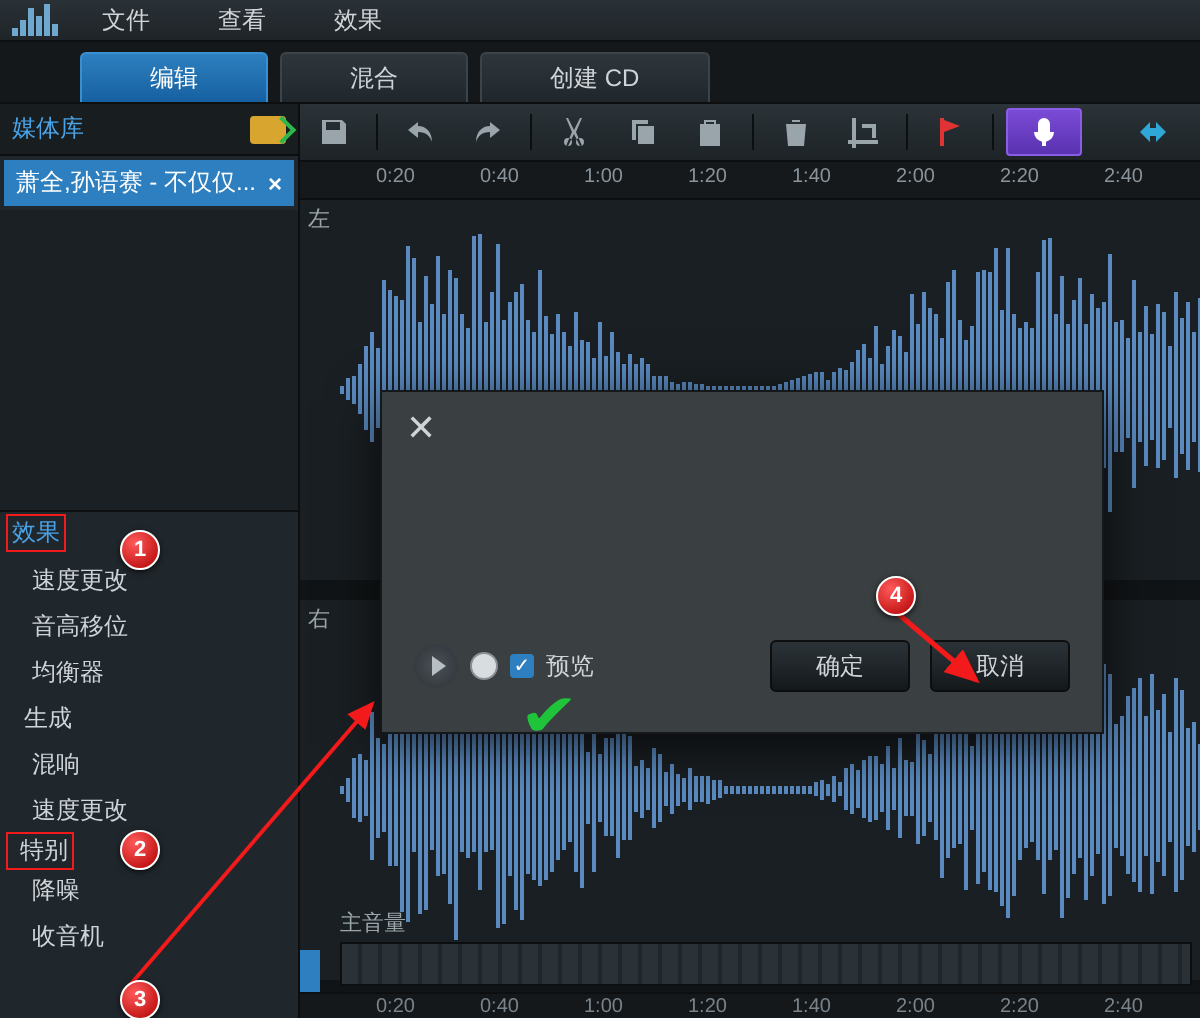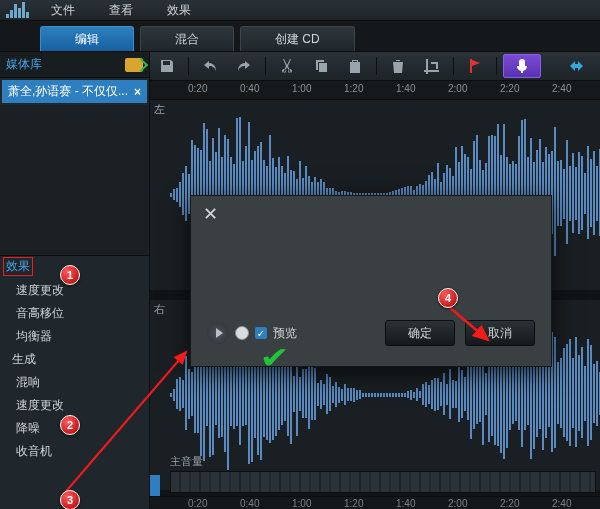--- a/index.html
+++ b/index.html
@@ -116,20 +116,23 @@
       <div style="padding:2px 4px">
         <span class="fx-title box-red">效果</span>
       </div>
       <div class="fx-list">
         <div class="fx-item">速度更改</div>
         <div class="fx-item">音高移位</div>
         <div class="fx-item">均衡器</div>
         <div class="fx-cat">生成</div>
         <div class="fx-item">混响</div>
         <div class="fx-item">速度更改</div>
+        <div style="padding:0 4px">
+          <span class="fx-cat box-red" style="padding-left:2px">特别</span>
+        </div>
         <div class="fx-item">降噪</div>
         <div class="fx-item">收音机</div>
 
       </div>
     </div>
   </div>
 
   <div class="main">
     <div class="toolbar">
       <div class="tbtn">

